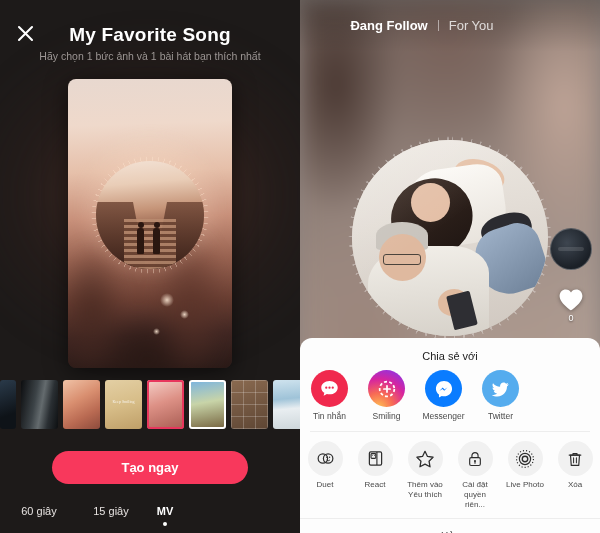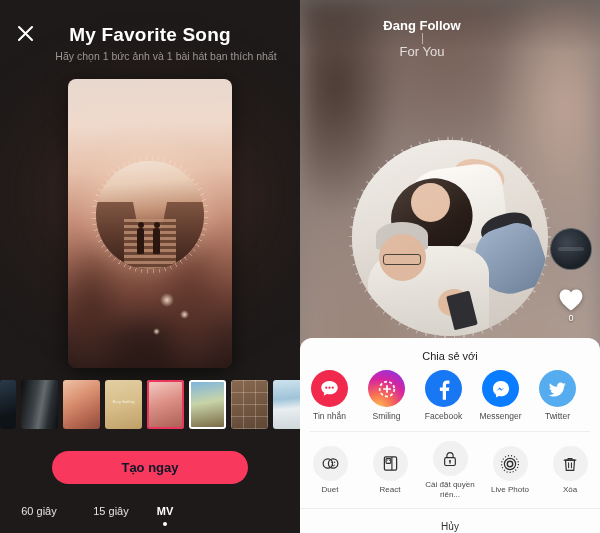--- a/index.html
+++ b/index.html
@@ -32,21 +32,21 @@
     color: #fff;
   }
   .close-btn svg { display: block; }
   .lp-title {
     position: absolute; top: 24px; left: 0; width: 300px;
     text-align: center;
     color: #fff; font-size: 19px; font-weight: bold;
     letter-spacing: .2px;
   }
   .lp-sub {
-    position: absolute; top: 50px; left: 16px; width: 300px;
+    position: absolute; top: 50px; left: 0; width: 300px;
     text-align: center;
     color: #9c9694; font-size: 10.5px;
   }
 
   
   .preview-card {
     position: absolute; left: 68px; top: 79px;
     width: 164px; height: 289px;
     border-radius: 8px;
     overflow: hidden;
@@ -182,21 +182,21 @@
     text-align: center; color: rgba(255,255,255,.8);
     font-size: 4px; line-height: 5px; font-family: "Liberation Serif", serif;
   }
 
   
   .create-btn {
     position: absolute; left: 52px; top: 451px;
     width: 196px; height: 33px;
     border: none; border-radius: 17px;
     background: #f8385c;
-    color: #0f172a; font-size: 13px; font-weight: bold;
+    color: #ffffff; font-size: 13px; font-weight: bold;
     font-family: "Liberation Sans", sans-serif;
     cursor: pointer;
     text-align: center;
   }
 
   
   .mode-tabs {
     position: absolute; left: 0; top: 505px; width: 257px;
     display: flex; align-items: flex-start;
   }
@@ -231,21 +231,21 @@
       radial-gradient(ellipse 45% 45% at 80% 78%, rgba(170,146,132,.8), rgba(170,146,132,0) 75%),
       linear-gradient(160deg, #6e5e58 0%, #98877f 40%, #b0a098 70%, #9b8d86 100%);
     filter: blur(10px);
   }
   .rp-topbar {
     position: absolute; top: 0; left: 0; width: 300px; height: 52px;
     background: linear-gradient(180deg, rgba(0,0,0,.22), rgba(0,0,0,0));
   }
   .rp-tabs {
     position: absolute; top: 18px; left: 0; width: 244px;
-    display: flex; align-items: center; justify-content: center; gap: 0; flex-direction: column;
+    display: flex; align-items: center; justify-content: center; gap: 0;
   }
   .rp-tab {
     color: rgba(255,255,255,.78); font-size: 13px;
     padding: 0 10px;
   }
   .rp-tab.active { color: #fff; font-weight: bold; }
   .rp-tab-sep {
     width: 1px; height: 11px; background: rgba(255,255,255,.5);
   }
 
@@ -430,21 +430,21 @@
   .ic-mess { background: #0a7cff; }
   .ic-tw { background: #55acee; }
   .share-lbl {
     color: #4a4a4a; font-size: 8.5px; line-height: 11px;
   }
   .sheet-div {
     height: 1px; background: #ededed;
     margin: 9px 10px 0;
   }
   .action-row {
-    display: flex; align-items: center;
+    display: flex; align-items: flex-start;
     padding: 9px 4px 0; gap: 8px;
   }
   .action-item {
     flex: 1 1 0; text-align: center;
   }
   .action-ic {
     width: 35px; height: 35px; border-radius: 50%;
     background: #f1f1f1;
     margin: 0 auto 4px;
     display: flex; align-items: center; justify-content: center;
@@ -591,28 +591,20 @@
         <div class="share-item">
           <div class="share-ic ic-story">
             <svg width="22" height="22" viewBox="0 0 24 24" aria-hidden="true">
               <circle cx="12" cy="12" r="8" fill="none" stroke="#ffffff" stroke-width="1.9" stroke-dasharray="3.3 2.4"></circle>
               <path d="M12 8.6 V15.4 M8.6 12 H15.4" stroke="#ffffff" stroke-width="1.9" stroke-linecap="round"></path>
             </svg>
           </div>
           <div class="share-lbl">Smiling</div>
         </div>
 
-        <div class="share-item">
-          <div class="share-ic ic-fb">
-            <svg width="23" height="23" viewBox="0 0 24 24" aria-hidden="true">
-              <path d="M14.6 23.7 V14.6 H17.6 L18.1 11 H14.6 V8.8 C14.6 7.8 14.9 7.1 16.4 7.1 H18.2 V3.9 C17.9 3.85 16.8 3.75 15.6 3.75 C13 3.75 11.2 5.35 11.2 8.3 V11 H8.2 V14.6 H11.2 V23.7 Z" fill="#ffffff"></path>
-            </svg>
-          </div>
-          <div class="share-lbl">Facebook</div>
-        </div>
 
         <div class="share-item">
           <div class="share-ic ic-mess">
             <svg width="22" height="22" viewBox="0 0 24 24" aria-hidden="true">
               <path d="M12 3.2 C7 3.2 3.2 6.9 3.2 11.6 C3.2 14.2 4.5 16.5 6.5 18 V21.3 L9.6 19.6 C10.4 19.8 11.2 19.9 12 19.9 C17 19.9 20.8 16.2 20.8 11.6 C20.8 6.9 17 3.2 12 3.2 Z" fill="#ffffff"></path>
               <path d="M6.9 14.3 L10.6 10.4 L12.6 12.5 L15.9 10.1 L12.3 14 L10.3 11.9 Z" fill="#0a7cff"></path>
             </svg>
           </div>
           <div class="share-lbl">Messenger</div>
         </div>
@@ -650,20 +642,28 @@
               <rect x="5" y="4.5" width="14" height="15" rx="1.6" fill="none" stroke="#2e2e2e" stroke-width="1.4"></rect>
               <rect x="6.9" y="6.4" width="5.4" height="5.4" rx="1" fill="none" stroke="#2e2e2e" stroke-width="1.3"></rect>
               <circle cx="8.3" cy="8.3" r=".6" fill="#2e2e2e"></circle>
               <circle cx="10.8" cy="8.3" r=".6" fill="#2e2e2e"></circle>
               <path d="M13.6 4.5 V19.5" stroke="#2e2e2e" stroke-width="1.3"></path>
             </svg>
           </div>
           <div class="action-lbl">React</div>
         </div>
 
+        <div class="action-item">
+          <div class="action-ic">
+            <svg width="22" height="22" viewBox="0 0 24 24" aria-hidden="true">
+              <path d="M12 3.6 L14.7 9.2 L20.8 10.1 L16.4 14.4 L17.5 20.5 L12 17.6 L6.5 20.5 L7.6 14.4 L3.2 10.1 L9.3 9.2 Z" fill="none" stroke="#2e2e2e" stroke-width="1.4" stroke-linejoin="round"></path>
+            </svg>
+          </div>
+          <div class="action-lbl">Thêm vào Yêu thích</div>
+        </div>
 
         <div class="action-item">
           <div class="action-ic">
             <svg width="20" height="20" viewBox="0 0 24 24" aria-hidden="true">
               <rect x="5.6" y="10.4" width="12.8" height="9.4" rx="1.8" fill="none" stroke="#2e2e2e" stroke-width="1.4"></rect>
               <path d="M8.3 10.4 V8 C8.3 5.9 9.9 4.3 12 4.3 C14.1 4.3 15.7 5.9 15.7 8 V10.4" fill="none" stroke="#2e2e2e" stroke-width="1.4"></path>
               <circle cx="12" cy="14.3" r="1.25" fill="#2e2e2e"></circle>
               <path d="M12 15.2 V17" stroke="#2e2e2e" stroke-width="1.35" stroke-linecap="round"></path>
             </svg>
           </div>

